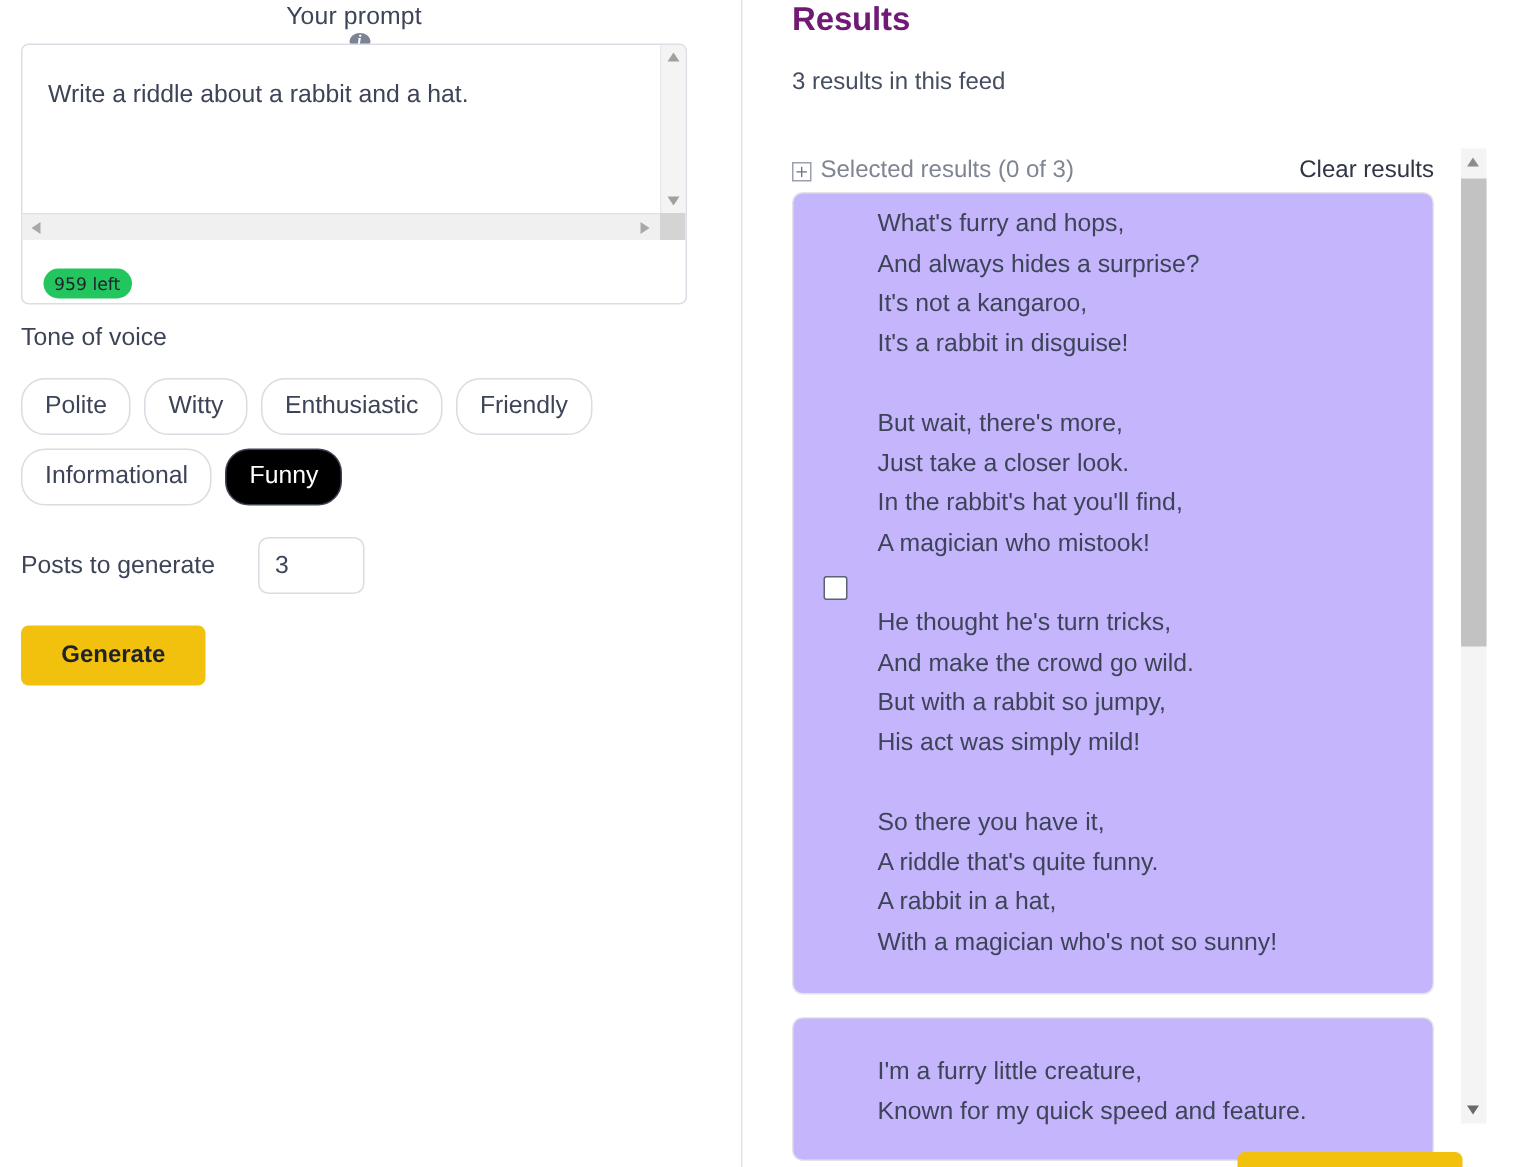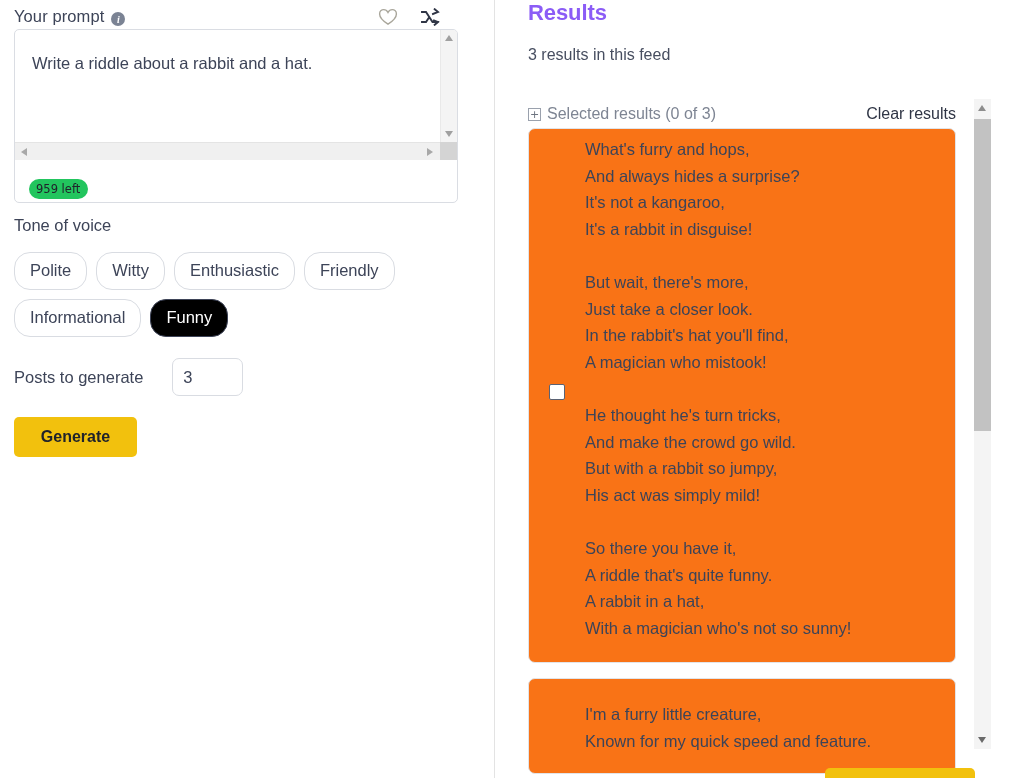--- a/index.html
+++ b/index.html
@@ -15,21 +15,21 @@
 
   
   .left-panel {
     position: absolute; left: 0; top: 0;
     width: 494px; height: 778px;
     padding: 0;
   }
   .prompt-header {
     position: absolute; left: 14px; top: 2px;
     width: 444px; height: 24px;
-    display: flex; align-items: flex-end;
+    display: flex; align-items: center; flex-direction: column;
   }
   .prompt-label {
     font-size: 16.5px; color: #3d4458; letter-spacing: 0.1px;
   }
   .info-icon {
     display: inline-flex; align-items: center; justify-content: center;
     width: 14px; height: 14px; border-radius: 50%;
     background: #7b8394; color: #ffffff;
     font-size: 10px; font-weight: bold; font-style: italic;
     margin-left: 7px; margin-top: 1px;
@@ -149,21 +149,21 @@
     width: 1px; height: 778px; background: #e3e3e3;
   }
 
   
   .right-panel {
     position: absolute; left: 495px; top: 0;
     width: 529px; height: 778px;
   }
   .results-title {
     position: absolute; left: 33px; top: 0;
-    font-size: 22px; font-weight: bold; color: #8b5cf6;
+    font-size: 22px; font-weight: bold; color: #701a75;
     letter-spacing: -0.1px;
   }
   .results-sub {
     position: absolute; left: 33px; top: 46px;
     font-size: 16px; color: #474e60;
   }
   .selbar {
     position: absolute; left: 33px; top: 103px;
     width: 432px; height: 22px;
     display: flex; align-items: center;
@@ -183,21 +183,21 @@
   }
 
   .results-scrollarea {
     position: absolute; left: 33px; top: 128px;
     width: 432px; height: 650px;
     overflow: hidden;
   }
   .result-card {
     width: 428px;
     border: 1px solid #e2e4e8; border-radius: 7px;
-    background: #f97316;
+    background: #c4b5fd;
     position: relative;
     margin-bottom: 15px;
   }
   .card-1 { height: 535px; }
   .card-2 { height: 96px; }
   .card-text {
     position: absolute; left: 56px; top: 7px;
     font-size: 16.5px; line-height: 26.6px; color: #3d4458;
     white-space: pre-wrap;
   }

